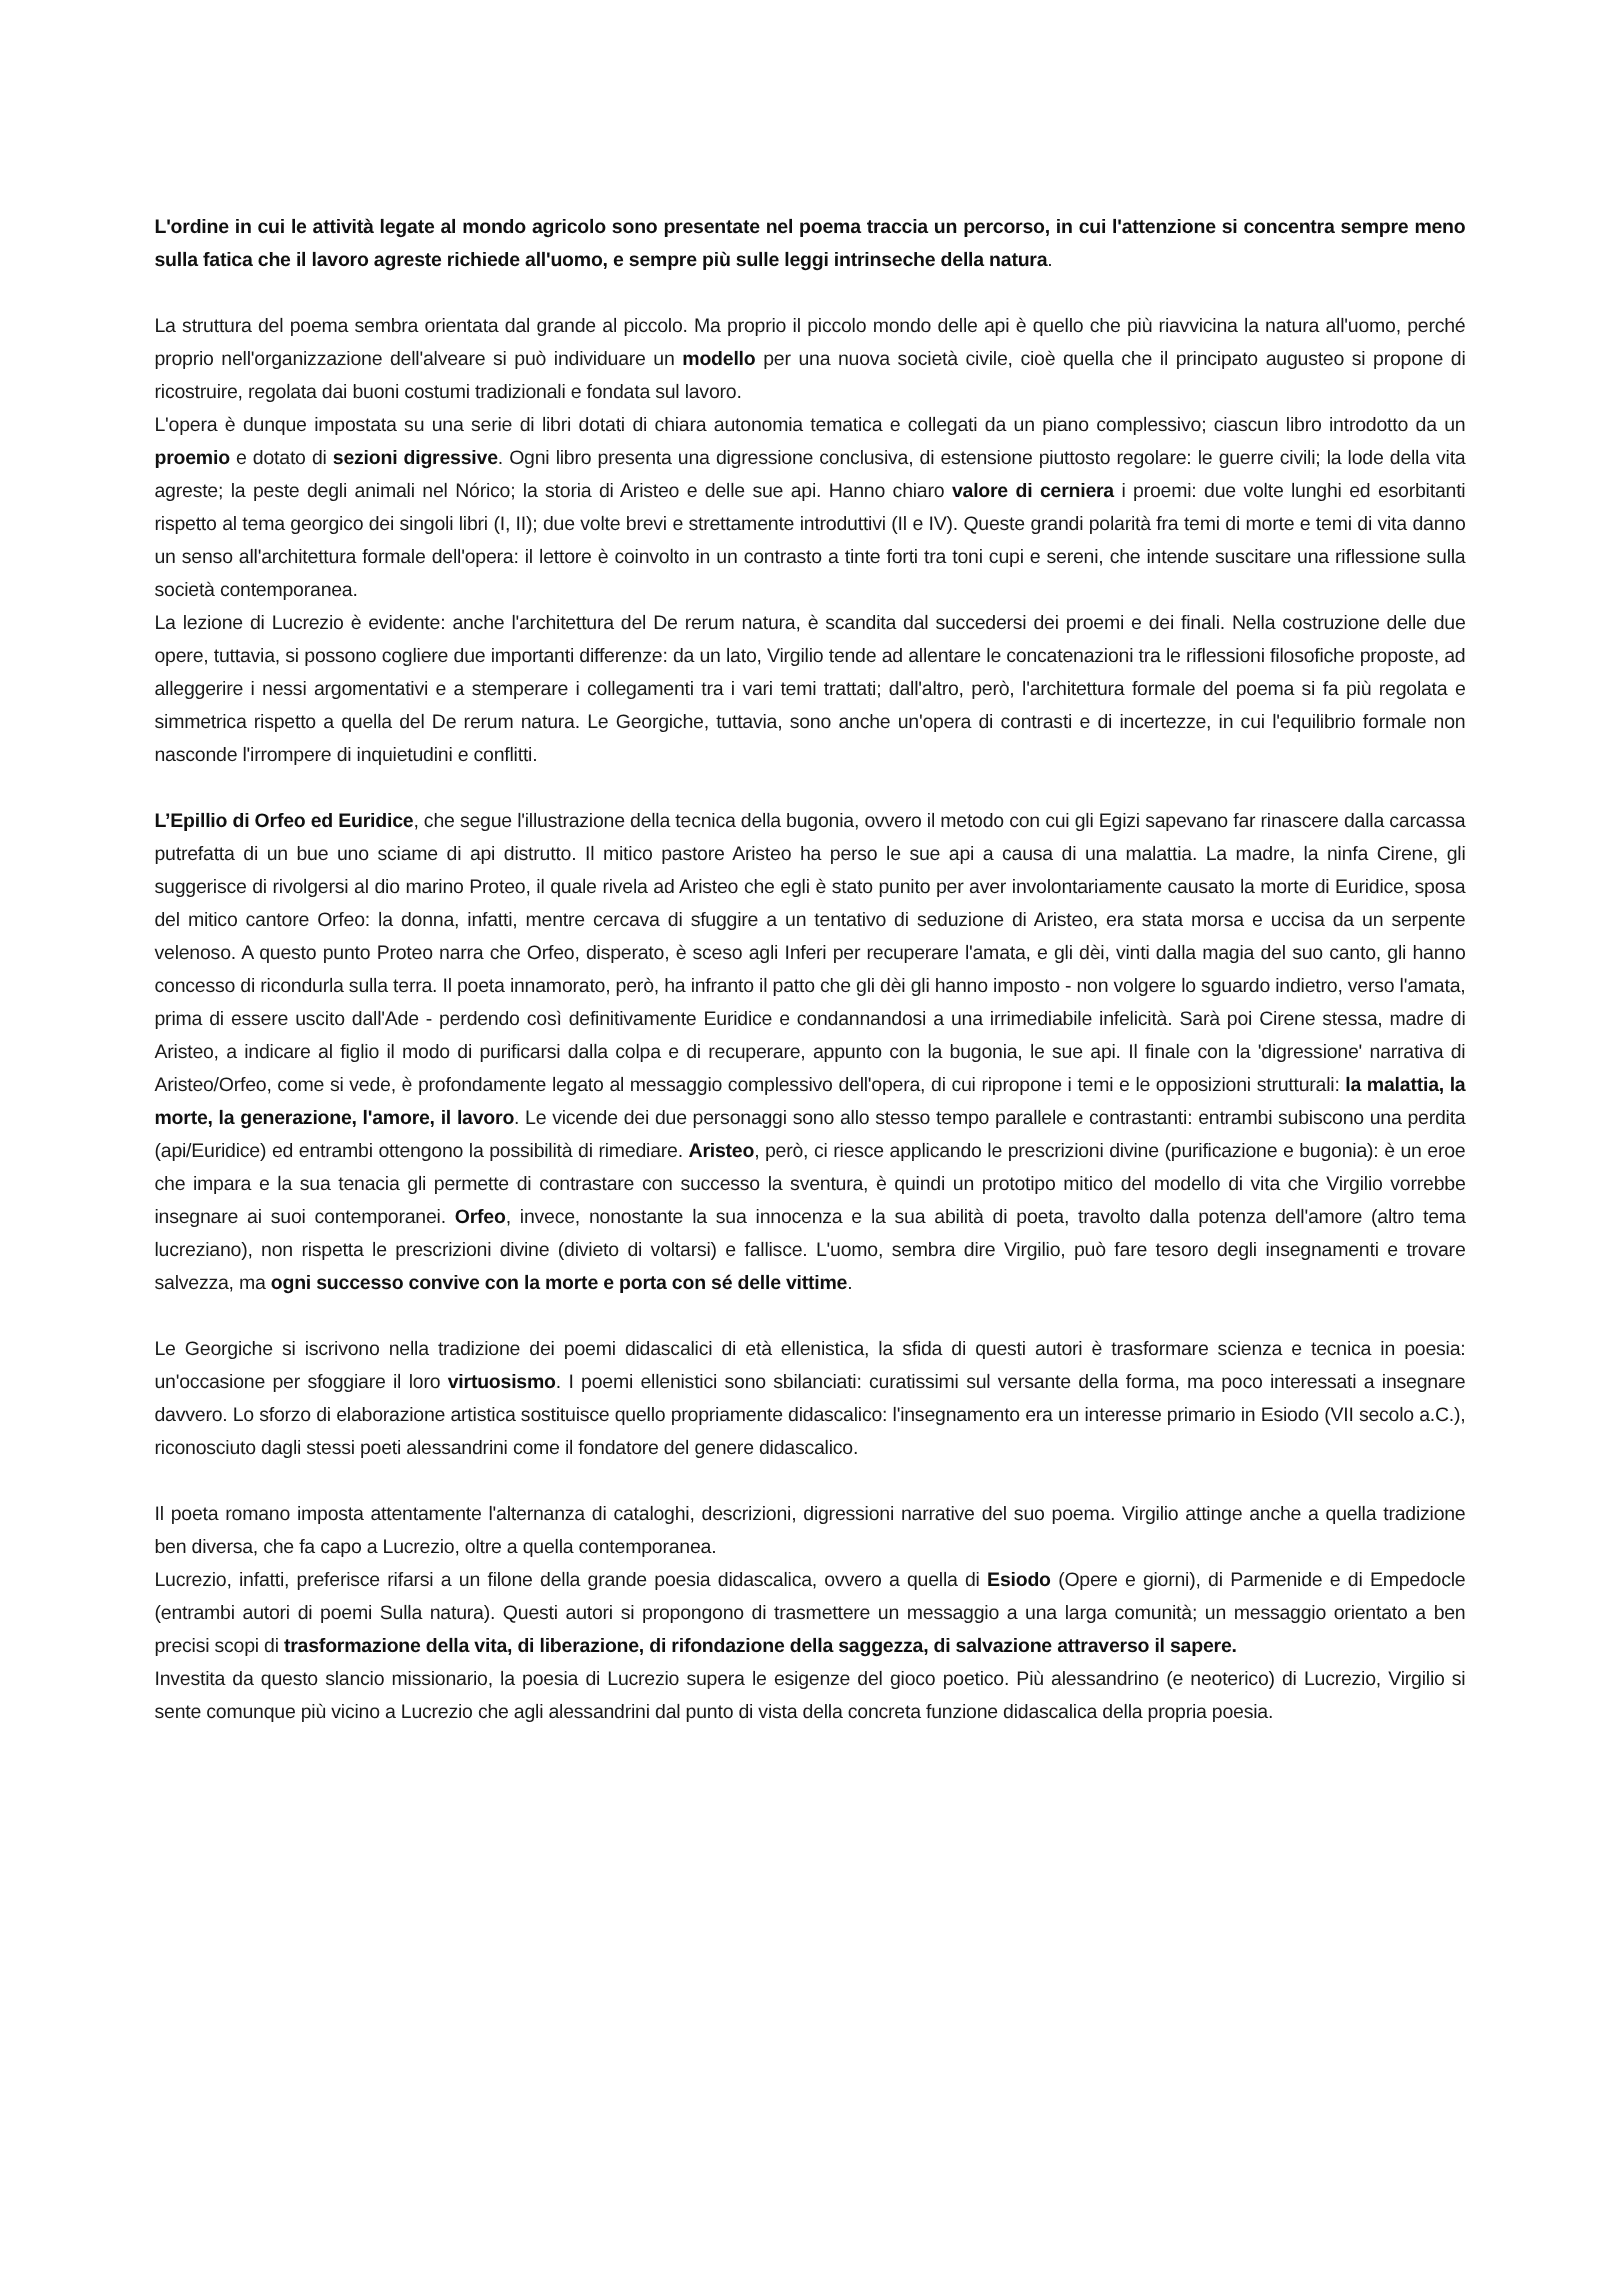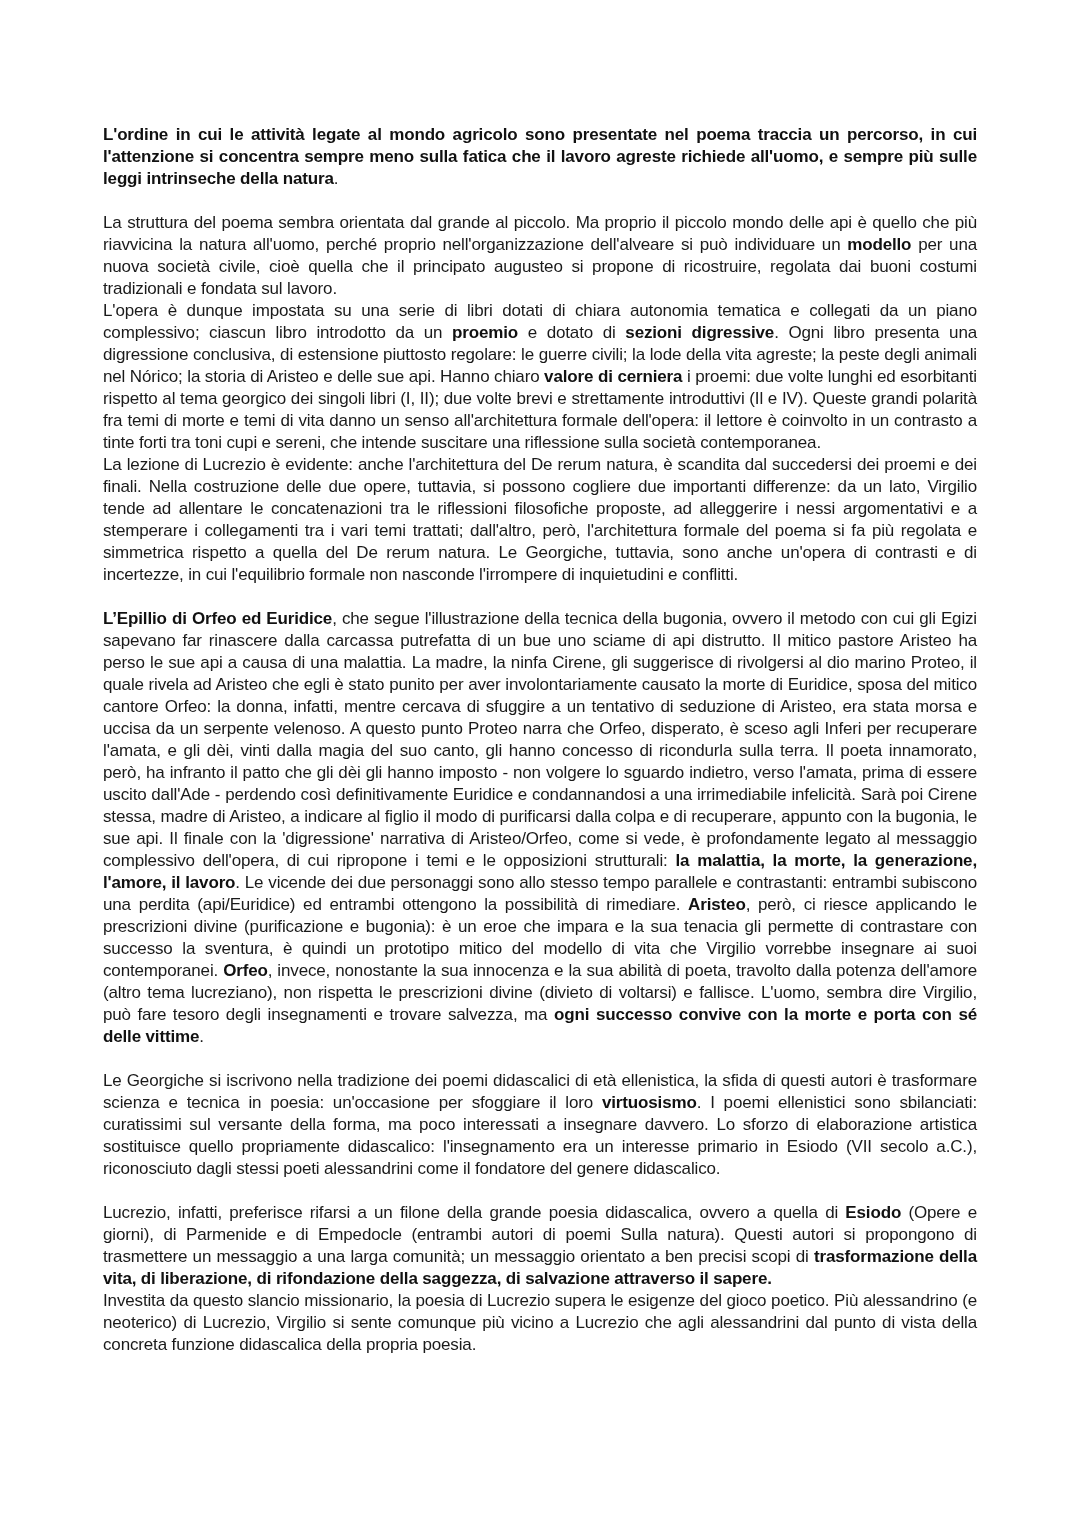--- a/index.html
+++ b/index.html
@@ -9,24 +9,24 @@
     }
     body {
       width: 1080px;
       height: 1527px;
       position: relative;
       overflow: hidden;
     }
     .page {
       position: absolute;
       left: 103px;
-      top: 124px;
+      top: 140px;
       width: 874px;
       font-family: "Liberation Sans", sans-serif;
-      font-size: 17px;
+      font-size: 13px;
       line-height: 22px;
       color: #1a1a1a;
       letter-spacing: -0.15px;
     }
     .para {
       margin: 0;
       text-align: justify;
     }
     .gap { height: 22px; }
     b { font-weight: bold; color: #111; }
@@ -57,20 +57,23 @@
   <p class="para">
     <b>L’Epillio di Orfeo ed Euridice</b><span>, che segue l'illustrazione della tecnica della bugonia, ovvero il metodo con cui gli Egizi sapevano far rinascere dalla carcassa putrefatta di un bue uno sciame di api distrutto. Il mitico pastore Aristeo ha perso le sue api a causa di una malattia. La madre, la ninfa Cirene, gli suggerisce di rivolgersi al dio marino Proteo, il quale rivela ad Aristeo che egli è stato punito per aver involontariamente causato la morte di Euridice, sposa del mitico cantore Orfeo: la donna, infatti, mentre cercava di sfuggire a un tentativo di seduzione di Aristeo, era stata morsa e uccisa da un serpente velenoso. A questo punto Proteo narra che Orfeo, disperato, è sceso agli Inferi per recuperare l'amata, e gli dèi, vinti dalla magia del suo canto, gli hanno concesso di ricondurla sulla terra. Il poeta innamorato, però, ha infranto il patto che gli dèi gli hanno imposto - non volgere lo sguardo indietro, verso l'amata, prima di essere uscito dall'Ade - perdendo così definitivamente Euridice e condannandosi a una irrimediabile infelicità. Sarà poi Cirene stessa, madre di Aristeo, a indicare al figlio il modo di purificarsi dalla colpa e di recuperare, appunto con la bugonia, le sue api. Il finale con la 'digressione' narrativa di Aristeo/Orfeo, come si vede, è profondamente legato al messaggio complessivo dell'opera, di cui ripropone i temi e le opposizioni strutturali: </span><b>la malattia, la morte, la generazione, l'amore, il lavoro</b><span>. Le vicende dei due personaggi sono allo stesso tempo parallele e contrastanti: entrambi subiscono una perdita (api/Euridice) ed entrambi ottengono la possibilità di rimediare. </span><b>Aristeo</b><span>, però, ci riesce applicando le prescrizioni divine (purificazione e bugonia): è un eroe che impara e la sua tenacia gli permette di contrastare con successo la sventura, è quindi un prototipo mitico del modello di vita che Virgilio vorrebbe insegnare ai suoi contemporanei. </span><b>Orfeo</b><span>, invece, nonostante la sua innocenza e la sua abilità di poeta, travolto dalla potenza dell'amore (altro tema lucreziano), non rispetta le prescrizioni divine (divieto di voltarsi) e fallisce. L'uomo, sembra dire Virgilio, può fare tesoro degli insegnamenti e trovare salvezza, ma </span><b>ogni successo convive con la morte e porta con sé delle vittime</b><span>.</span>
   </p>
   <div class="gap"></div>
 
   <p class="para">
     <span>Le Georgiche si iscrivono nella tradizione dei poemi didascalici di età ellenistica, la sfida di questi autori è trasformare scienza e tecnica in poesia: un'occasione per sfoggiare il loro </span><b>virtuosismo</b><span>. I poemi ellenistici sono sbilanciati: curatissimi sul versante della forma, ma poco interessati a insegnare davvero. Lo sforzo di elaborazione artistica sostituisce quello propriamente didascalico: l'insegnamento era un interesse primario in Esiodo (VII secolo a.C.), riconosciuto dagli stessi poeti alessandrini come il fondatore del genere didascalico.</span>
   </p>
   <div class="gap"></div>
 
+  <p class="para">
+    <span>Il poeta romano imposta attentamente l'alternanza di cataloghi, descrizioni, digressioni narrative del suo poema. Virgilio attinge anche a quella tradizione ben diversa, che fa capo a Lucrezio, oltre a quella contemporanea.</span>
+  </p>
 
   <p class="para">
     <span>Lucrezio, infatti, preferisce rifarsi a un filone della grande poesia didascalica, ovvero a quella di </span><b>Esiodo</b><span> (Opere e giorni), di Parmenide e di Empedocle (entrambi autori di poemi Sulla natura). Questi autori si propongono di trasmettere un messaggio a una larga comunità; un messaggio orientato a ben precisi scopi di </span><b>trasformazione della vita, di liberazione, di rifondazione della saggezza, di salvazione attraverso il sapere.</b>
   </p>
 
   <p class="para">
     <span>Investita da questo slancio missionario, la poesia di Lucrezio supera le esigenze del gioco poetico. Più alessandrino (e neoterico) di Lucrezio, Virgilio si sente comunque più vicino a Lucrezio che agli alessandrini dal punto di vista della concreta funzione didascalica della propria poesia.</span>
   </p>
 
 </div>

